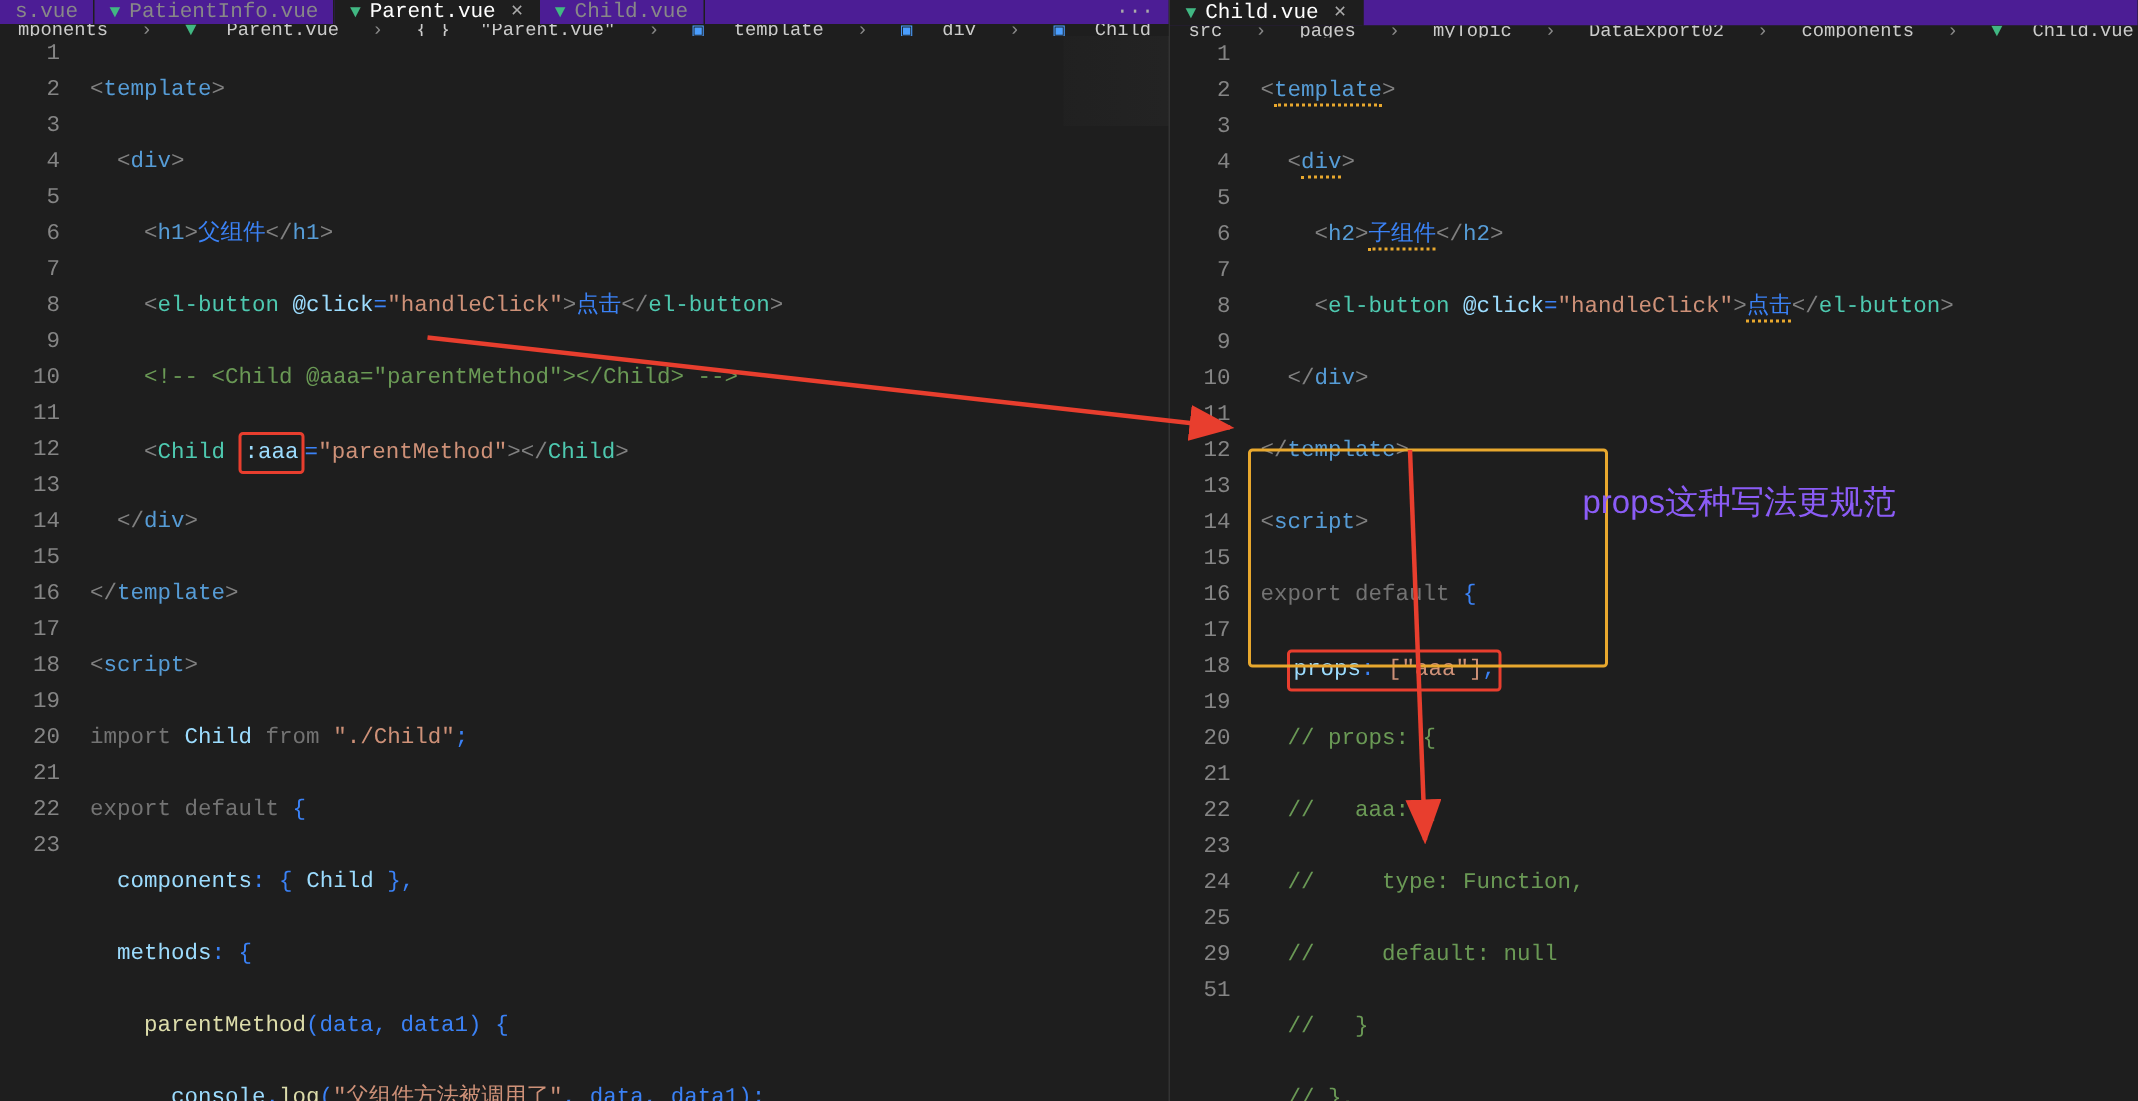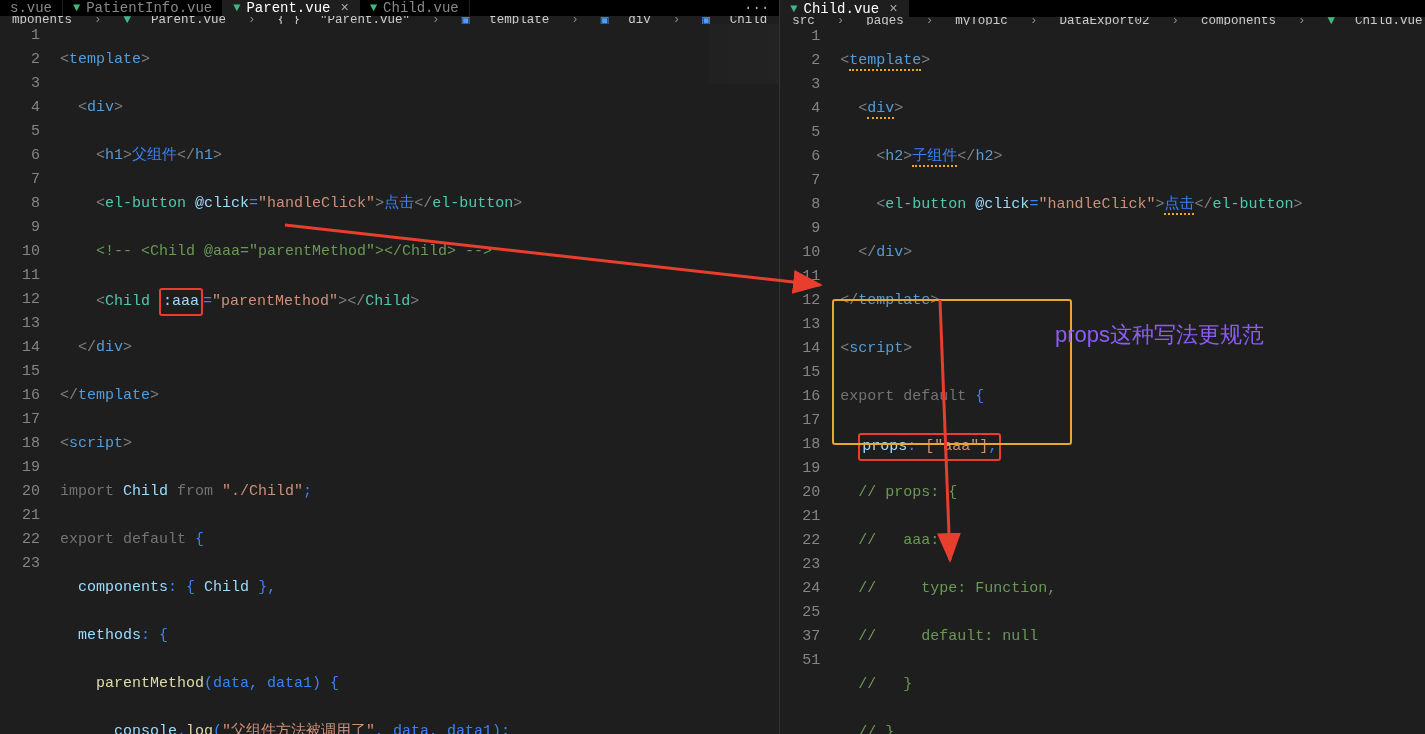--- a/index.html
+++ b/index.html
@@ -20,21 +20,21 @@
 }
 .pane {
   flex: 1;
   display: flex;
   flex-direction: column;
   border-right: 1px solid #333;
   position: relative;
 }
 .tab-bar {
   display: flex;
-  background: #000000;
+  background: #4c1d95;
   height: 36px;
   align-items: center;
 }
 .tab {
   display: flex;
   align-items: center;
   padding: 0 10px;
   height: 100%;
   color: #888;
   cursor: pointer;
@@ -307,21 +307,21 @@
         <div class="ln">16</div>
         <div class="ln">17</div>
         <div class="ln">18</div>
         <div class="ln">19</div>
         <div class="ln">20</div>
         <div class="ln">21</div>
         <div class="ln">22</div>
         <div class="ln">23</div>
         <div class="ln">24</div>
         <div class="ln">25</div>
-        <div class="ln">37</div>
+        <div class="ln">29</div>
         <div class="ln">51</div>
       </div>
       <div class="code">
 <div class="line"><span class="t-gray">&lt;</span><span class="t-blue squiggle">template</span><span class="t-gray">&gt;</span></div>
 <div class="line">  <span class="t-gray">&lt;</span><span class="t-blue squiggle">div</span><span class="t-gray">&gt;</span></div>
 <div class="line">    <span class="t-gray">&lt;</span><span class="t-blue">h2</span><span class="t-gray">&gt;</span><span class="t-white squiggle">子组件</span><span class="t-gray">&lt;/</span><span class="t-blue">h2</span><span class="t-gray">&gt;</span></div>
 <div class="line">    <span class="t-gray">&lt;</span><span class="t-teal">el-button</span> <span class="t-attr">@click</span><span class="t-white">=</span><span class="t-str">"handleClick"</span><span class="t-gray">&gt;</span><span class="t-white squiggle">点击</span><span class="t-gray">&lt;/</span><span class="t-teal">el-button</span><span class="t-gray">&gt;</span></div>
 <div class="line">  <span class="t-gray">&lt;/</span><span class="t-blue">div</span><span class="t-gray">&gt;</span></div>
 <div class="line"><span class="t-gray">&lt;/</span><span class="t-blue">template</span><span class="t-gray">&gt;</span></div>
 <div class="line"><span class="t-gray">&lt;</span><span class="t-blue">script</span><span class="t-gray">&gt;</span></div>

